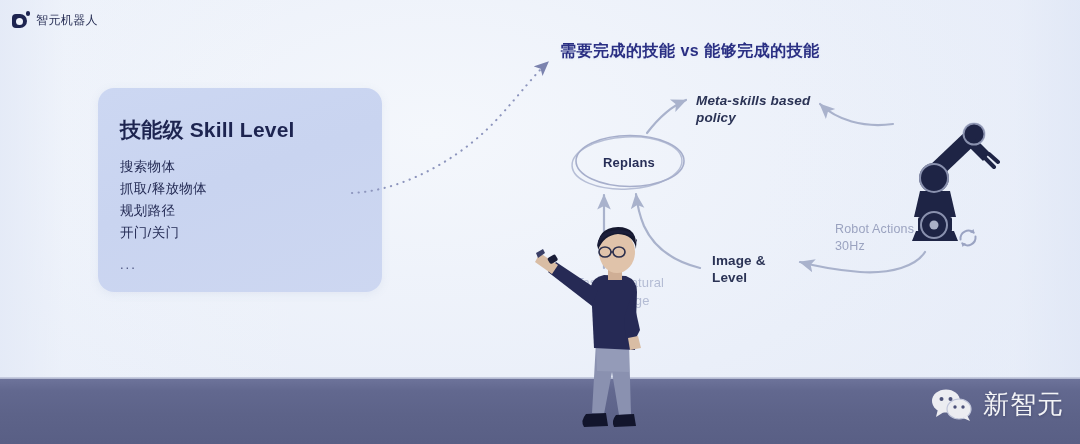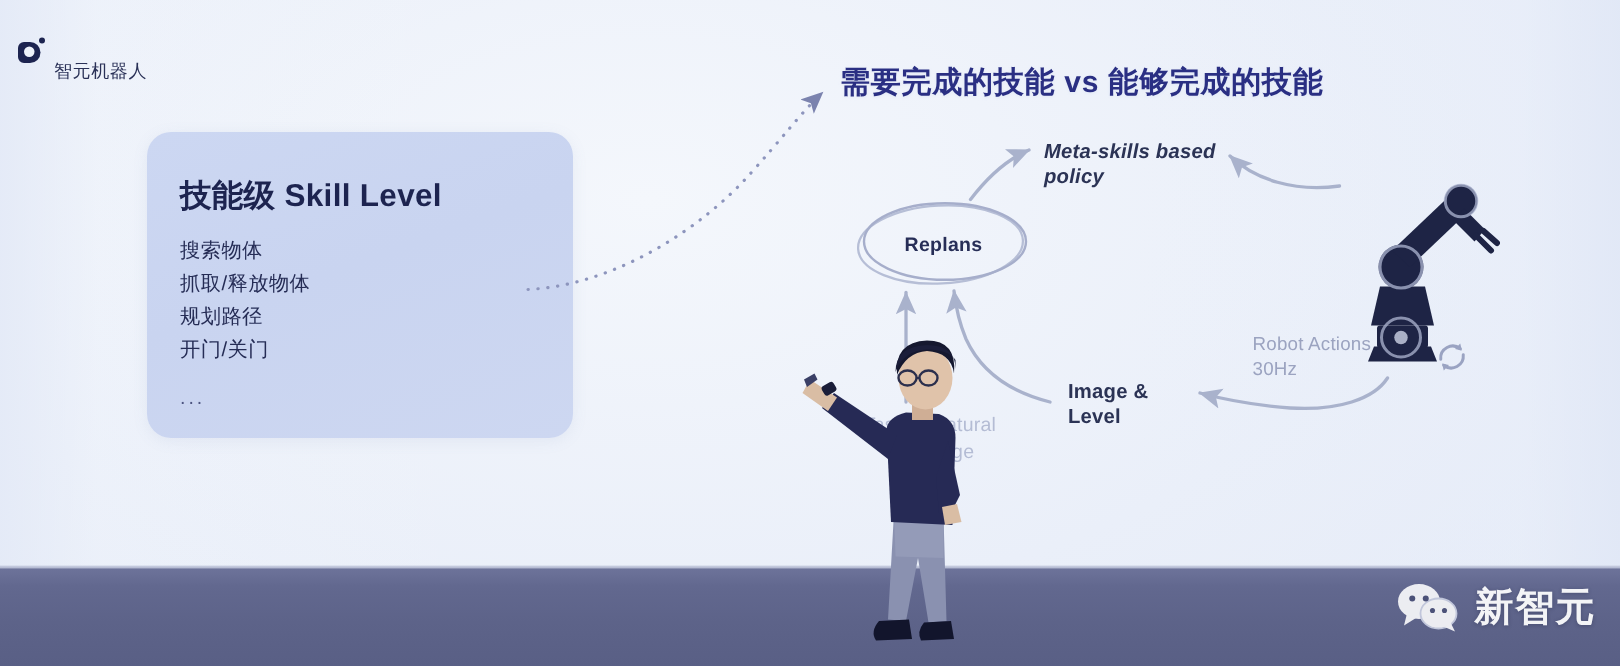--- a/index.html
+++ b/index.html
@@ -53,21 +53,20 @@
     content:""; position:absolute; left:3.5px; top:3.5px;
     width:7px; height:7px; border-radius:50%; background:#eef2fa;
   }
   #brand .mark .dot {
     position:absolute; right:0; top:0; width:4.5px; height:4.5px;
     border-radius:50%; background:#1d2450;
   }
   #brand .name {
     font-size:12px; color:#2a3157; letter-spacing:.4px;
     font-family:"DejaVu Sans","Liberation Sans",sans-serif;
-    margin-top:28px;
   }
 
   
   #skill-card {
     position:absolute; left:98px; top:88px; width:284px; height:204px;
     background:linear-gradient(160deg,#ccd7f2 0%,#c9d4f0 45%,#cdd7f1 100%);
     border-radius:16px;
     box-shadow:0 2px 10px rgba(120,135,180,0.10);
   }
   #skill-card .card-title {
@@ -83,21 +82,21 @@
     font-size:13.5px; color:#252c55; line-height:22px;
     letter-spacing:.3px; white-space:nowrap;
   }
   #skill-card .card-list li.ellipsis {
     font-size:13px; color:#4c5480; letter-spacing:2px; padding-top:10px;
   }
 
   
   #headline {
     position:absolute; left:560px; top:41px;
-    font-size:20px; font-weight:bold; color:#2a2f83;
+    font-size:16px; font-weight:bold; color:#2a2f83;
     letter-spacing:.5px; white-space:nowrap;
     text-shadow:0 1px 2px rgba(220,228,245,.7);
   }
 
   
   #diagram {
     position:absolute; left:0; top:0; width:1080px; height:444px;
     pointer-events:none;
   }
 
@@ -129,21 +128,21 @@
   
   #speaker { position:absolute; left:534px; top:222px; width:122px; height:222px; }
 
   
   #watermark {
     position:absolute; right:16px; bottom:22px;
     display:flex; align-items:center; gap:9px;
     opacity:.93;
   }
   #watermark .wm-text {
-    font-size:26px; color:#ffffff; font-weight:bold; letter-spacing:1px;
+    font-size:26px; color:#ffffff; font-weight:normal; letter-spacing:1px;
     text-shadow:0 1px 3px rgba(40,45,75,.45);
     font-family:"DejaVu Sans","Liberation Sans",sans-serif;
   }
 </style>
 </head>
 <body>
 
 <div id="stage">
 
   <div id="screen-seam"></div>

